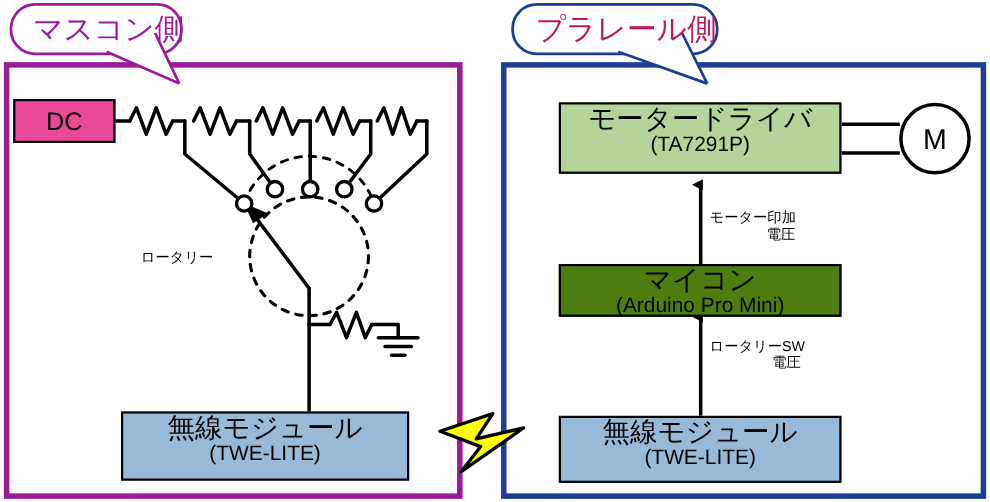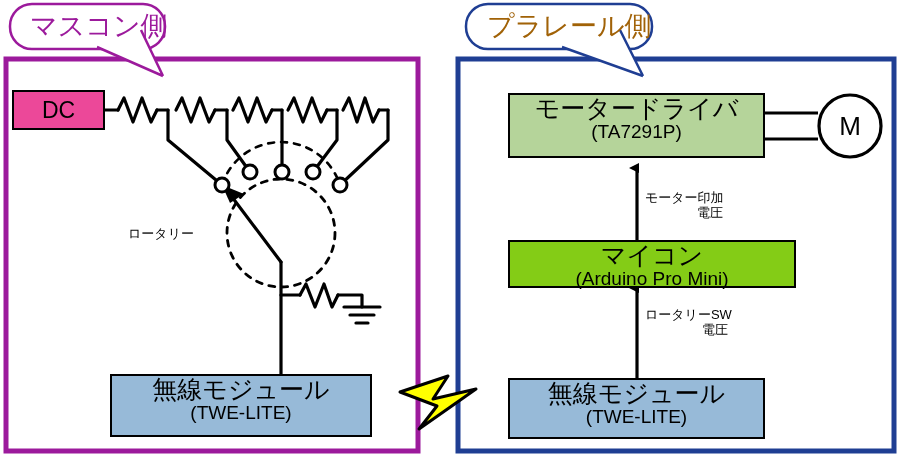--- a/index.html
+++ b/index.html
@@ -34,21 +34,21 @@
   }
   .html-layer > * { pointer-events: auto; }
 
   .callout-text {
     position: absolute;
     font-size: 27px;
     line-height: 1;
     white-space: nowrap;
   }
   .callout-text.purple { color: #9C1A9C; }
-  .callout-text.blue   { color: #a16207; }
+  .callout-text.blue   { color: #be185d; }
 
   .blk {
     position: absolute;
     box-sizing: border-box;
     border: 2px solid #000000;
     display: flex;
     flex-direction: column;
     align-items: center;
     color: #000000;
   }
@@ -208,21 +208,21 @@
       <span class="l2">(TA7291P)</span>
     </div>
 
     <div class="motor-letter" style="left:820px; top:111px; width:60px;">M</div>
 
     <div class="plain-label left-align" style="left:645px; top:190px; width:130px;">
       <div>モーター印加</div>
       <div style="text-align:center;">電圧</div>
     </div>
 
-    <div class="blk" style="left:508px; top:240px; width:288px; height:48px; background:#84cc16;">
+    <div class="blk" style="left:508px; top:240px; width:257px; height:48px; background:#4d7c0f;">
       <span class="l1">マイコン</span>
       <span class="l2">(Arduino Pro Mini)</span>
     </div>
 
     <div class="plain-label left-align" style="left:645px; top:307px; width:140px;">
       <div>ロータリーSW</div>
       <div style="text-align:center;">電圧</div>
     </div>
 
     <div class="blk" style="left:508px; top:378px; width:257px; height:61px; background:#97BAD8;">

